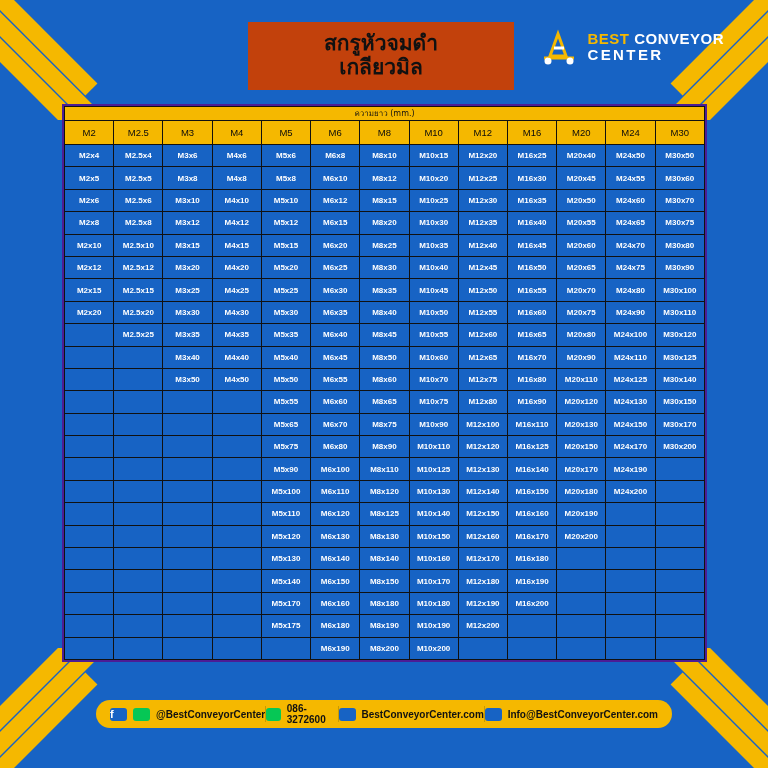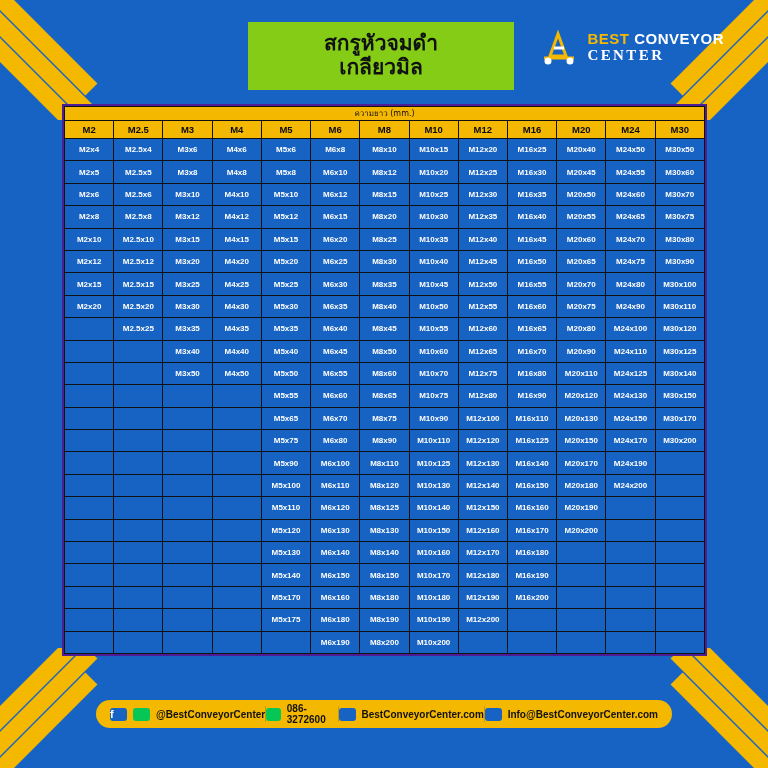--- a/index.html
+++ b/index.html
@@ -35,52 +35,52 @@
   .corner.br .b1 { bottom:-6px; }
   .corner.br .b2 { bottom:-32px; }
   .corner.br .b3 { bottom:-58px; }
 
   
   .header {
     position:absolute; top:22px; left:0; width:768px; height:70px;
   }
   .title-box {
     position:absolute; left:248px; top:0; width:266px; height:68px;
-    background:#84cc16;
+    background:#c2410c;
     display:flex; flex-direction:column; align-items:center; justify-content:center;
     line-height:1.12;
   }
   .title-box div {
     font-family:"DejaVu Sans", sans-serif;
     font-size:21px; font-weight:bold; color:#111;
   }
   .logo {
     position:absolute; right:44px; top:6px; display:flex; align-items:center; gap:9px;
   }
   .logo-mark { width:38px; height:38px; }
   .logo-text { line-height:1.0; }
   .logo-text .l1 { font-size:15px; font-weight:bold; color:#fff; letter-spacing:.5px;}
   .logo-text .l1 .b { color:#f5b800; }
-  .logo-text .l2 { font-size:15px; font-weight:bold; color:#fff; letter-spacing:2.4px;font-family:Liberation Serif, serif;}
+  .logo-text .l2 { font-size:15px; font-weight:bold; color:#fff; letter-spacing:2.4px;}
 
   
   .table-wrap {
     position:absolute; left:62px; top:104px; width:645px;
     border:2px solid #4c1d95;
     background:#1763c4;
   }
   table { border-collapse:collapse; width:100%; table-layout:fixed; }
   td, th { border:1px solid #111; text-align:center; }
   .toprow td {
     background:#f5b800; color:#111;
     font-size:8px; height:13px; font-family:"DejaVu Sans", sans-serif;
   }
   .hdr td {
     background:#f5b800; color:#0b0b0b;
-    font-size:9.5px; font-weight:bold; height:18px;
+    font-size:9.5px; font-weight:normal; height:24px;
   }
   .body td {
     height:22.4px; font-size:8px; color:#fff; font-weight:bold;
     background:#1763c4;
   }
   .body td.filled { background:#1763c4; }
   .body td.empty { background:#1763c4; }
 
   
   .footer {

